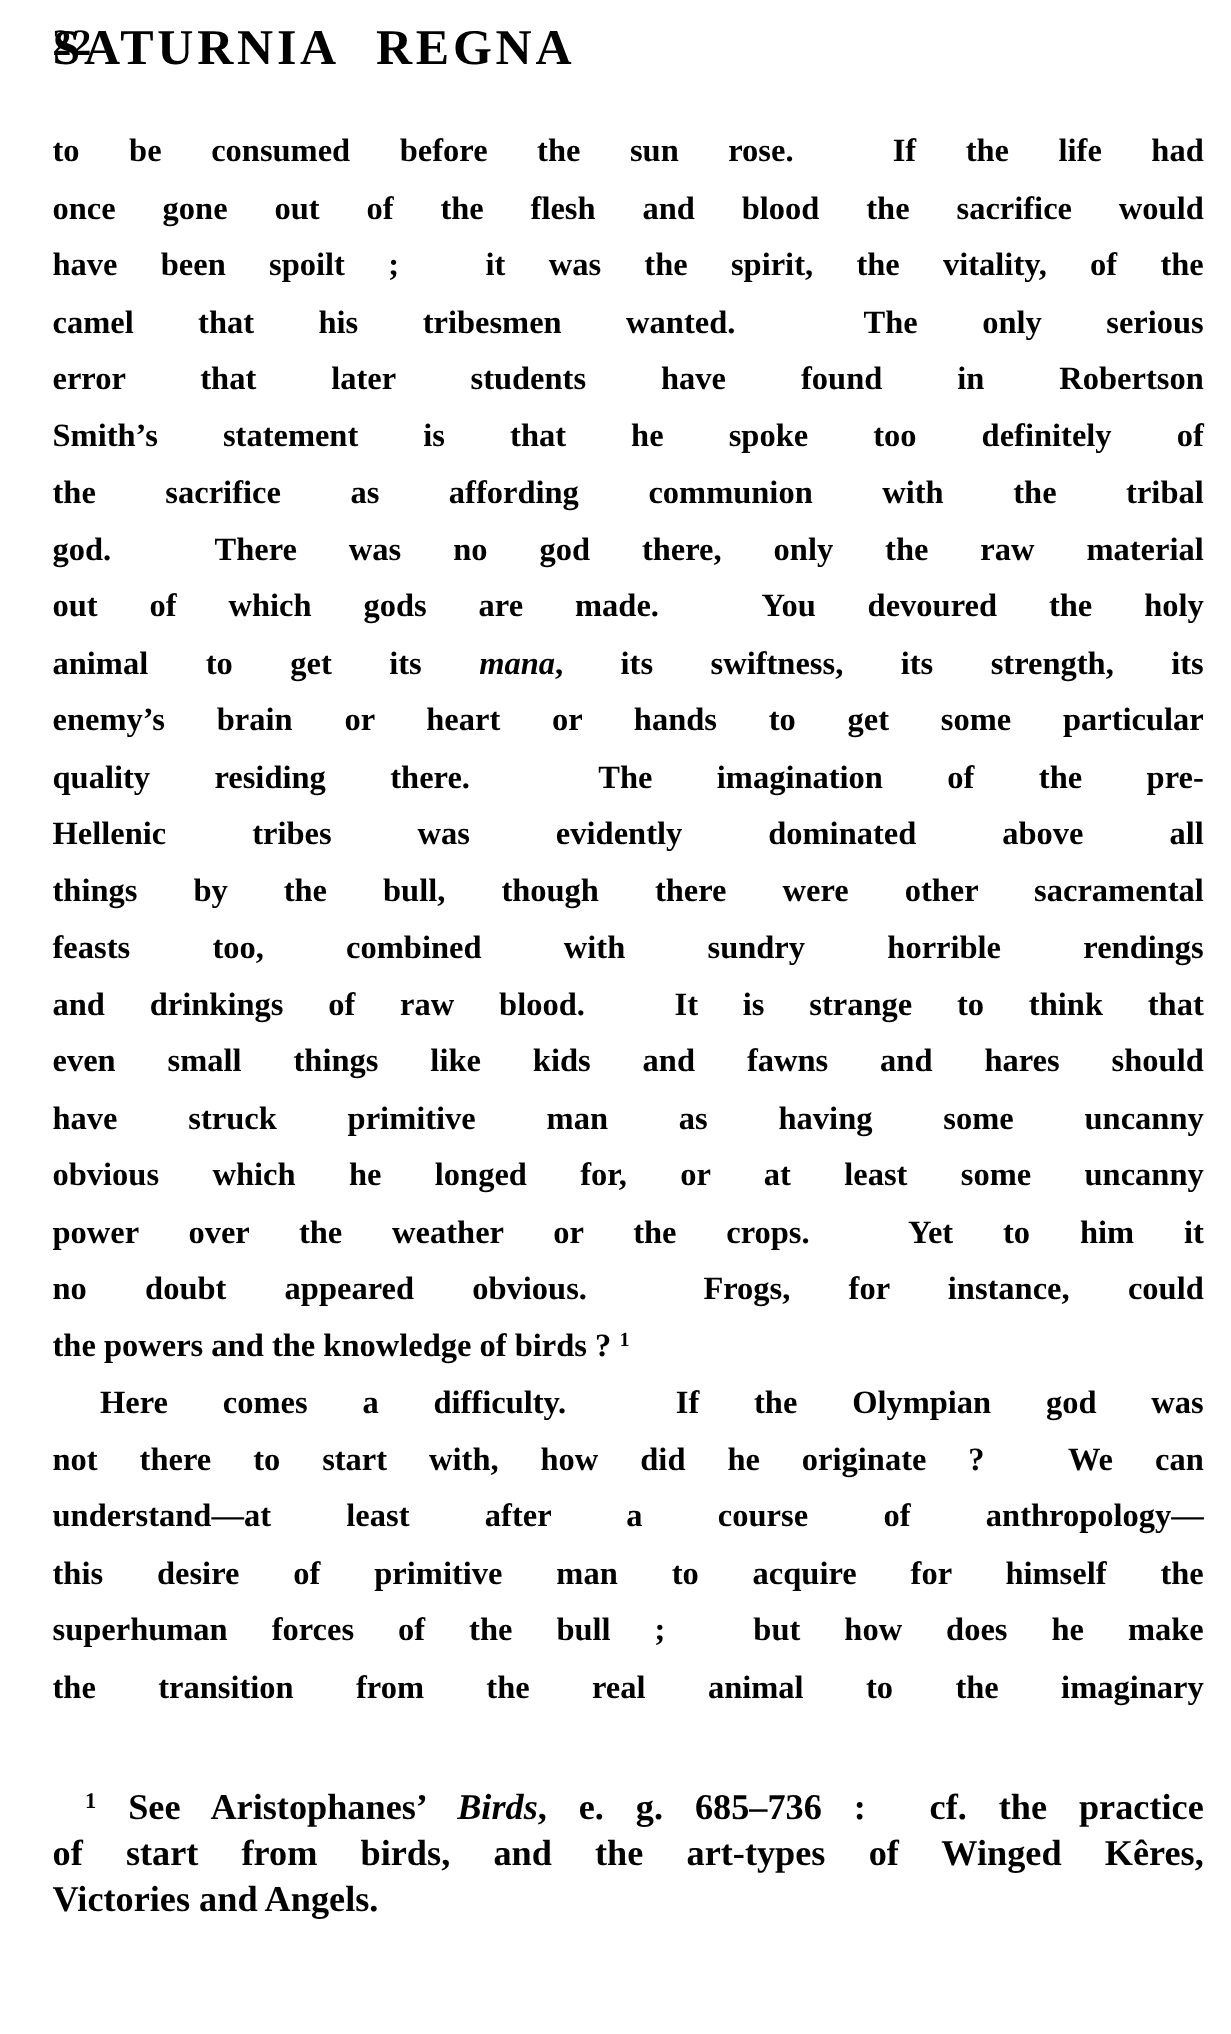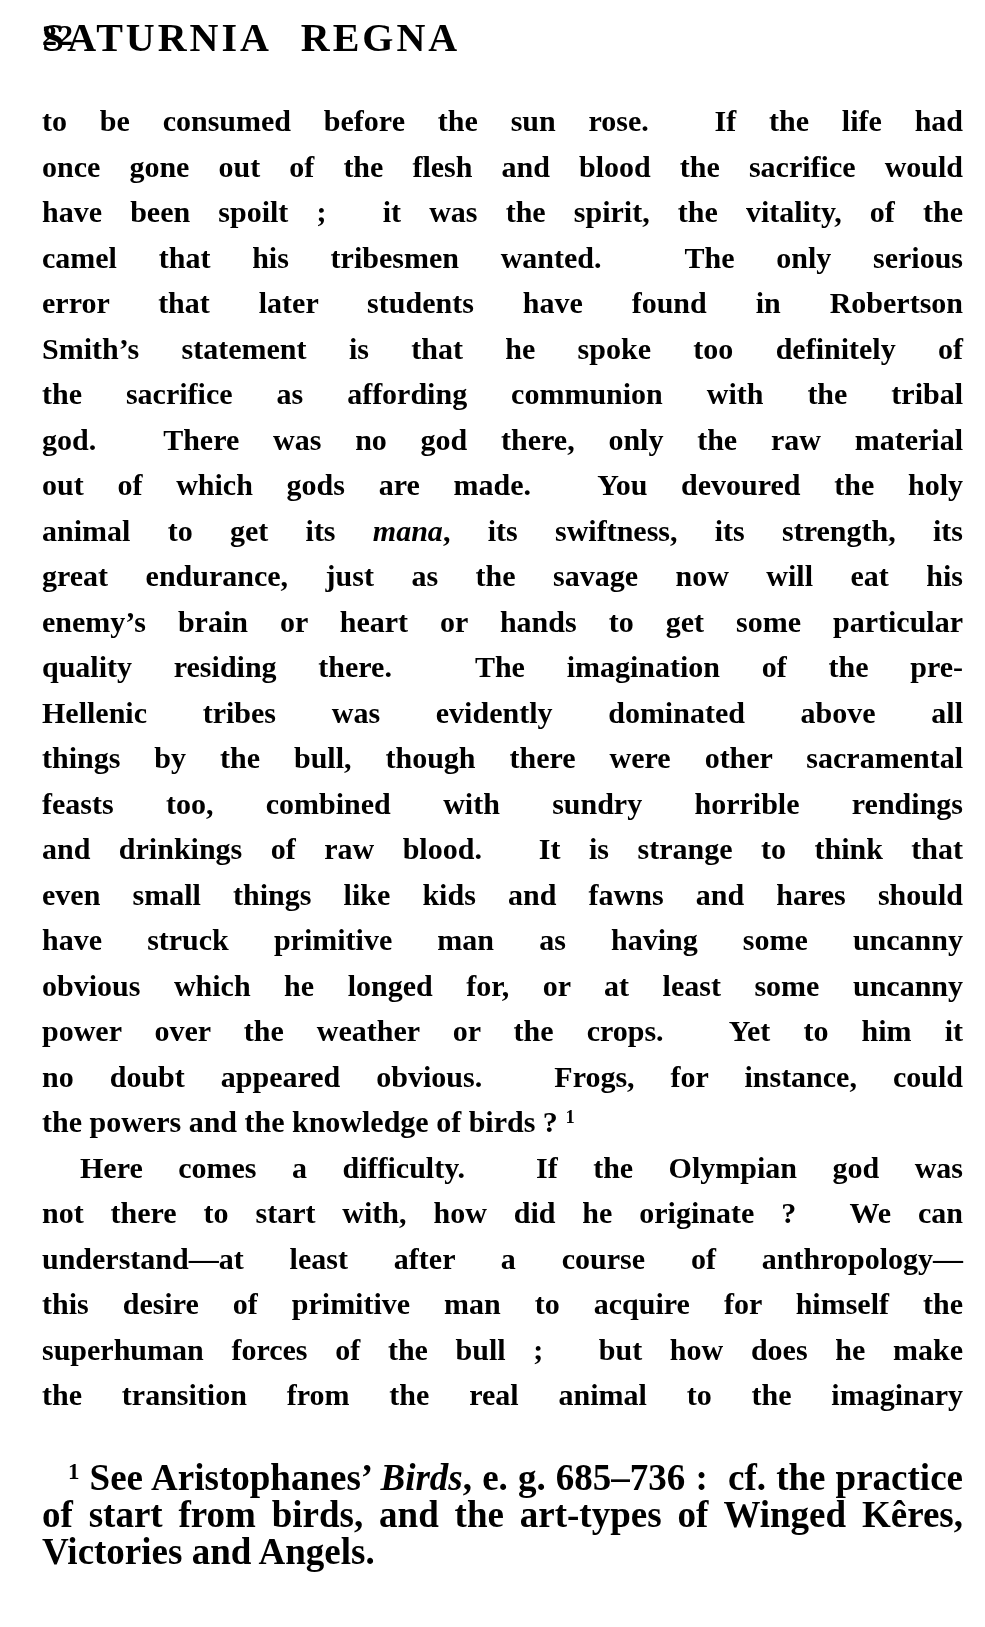--- a/index.html
+++ b/index.html
@@ -33,37 +33,37 @@
     letter-spacing: 1px;
   }
   .running-title {
     display: block;
     font-size: 40px;
     letter-spacing: 3px;
     word-spacing: 18px;
     line-height: 44px;
   }
   .body-text {
-    font-size: 30px;
+    font-size: 26px;
     line-height: 45.5px;
   }
   .line {
     text-align: justify;
     text-align-last: justify;
     white-space: normal;
   }
   .line.last {
     text-align-last: left;
   }
   .paragraph.indented .line:first-child {
     text-indent: 38px;
   }
   .footnote {
-    margin-top: 41px;
-    font-size: 37px;
+    margin-top: 56px;
+    font-size: 29px;
     line-height: 37px;
   }
   .fn-line {
     text-align: justify;
     text-align-last: justify;
   }
   .fn-line.last {
     text-align-last: left;
   }
   .footnote .fn-line:first-child {
@@ -90,21 +90,20 @@
         <div class="line"><span>to be consumed before the sun rose.&nbsp; If the life had</span></div>
         <div class="line"><span>once gone out of the flesh and blood the sacrifice would</span></div>
         <div class="line"><span>have been spoilt ;&nbsp; it was the spirit, the vitality, of the</span></div>
         <div class="line"><span>camel that his tribesmen wanted.&nbsp; The only serious</span></div>
         <div class="line"><span>error that later students have found in Robertson</span></div>
         <div class="line"><span>Smith’s statement is that he spoke too definitely of</span></div>
         <div class="line"><span>the sacrifice as affording communion with the tribal</span></div>
         <div class="line"><span>god.&nbsp; There was no god there, only the raw material</span></div>
         <div class="line"><span>out of which gods are made.&nbsp; You devoured the holy</span></div>
         <div class="line"><span>animal to get its </span><em>mana</em><span>, its swiftness, its strength, its</span></div>
-        <div class="line"><span>great endurance, just as the savage now will eat his</span></div>
         <div class="line"><span>enemy’s brain or heart or hands to get some particular</span></div>
         <div class="line"><span>quality residing there.&nbsp; The imagination of the pre-</span></div>
         <div class="line"><span>Hellenic tribes was evidently dominated above all</span></div>
         <div class="line"><span>things by the bull, though there were other sacramental</span></div>
         <div class="line"><span>feasts too, combined with sundry horrible rendings</span></div>
         <div class="line"><span>and drinkings of raw blood.&nbsp; It is strange to think that</span></div>
         <div class="line"><span>even small things like kids and fawns and hares should</span></div>
         <div class="line"><span>have struck primitive man as having some uncanny</span></div>
         <div class="line"><span>obvious which he longed for, or at least some uncanny</span></div>
         <div class="line"><span>power over the weather or the crops.&nbsp; Yet to him it</span></div>

